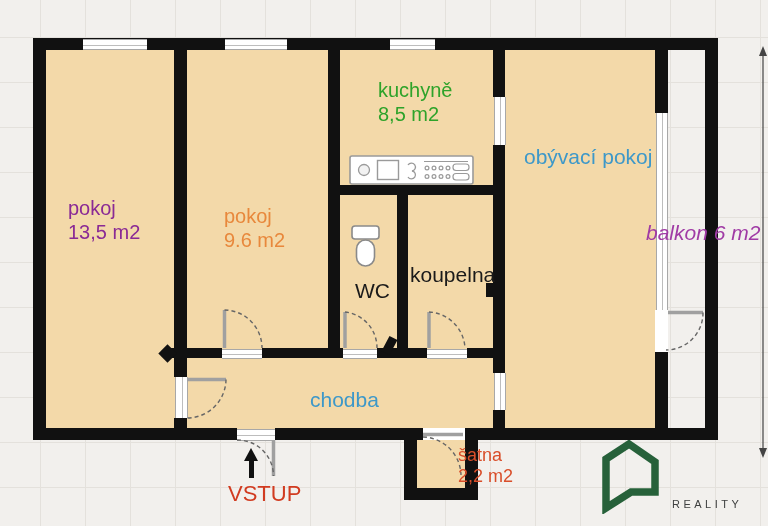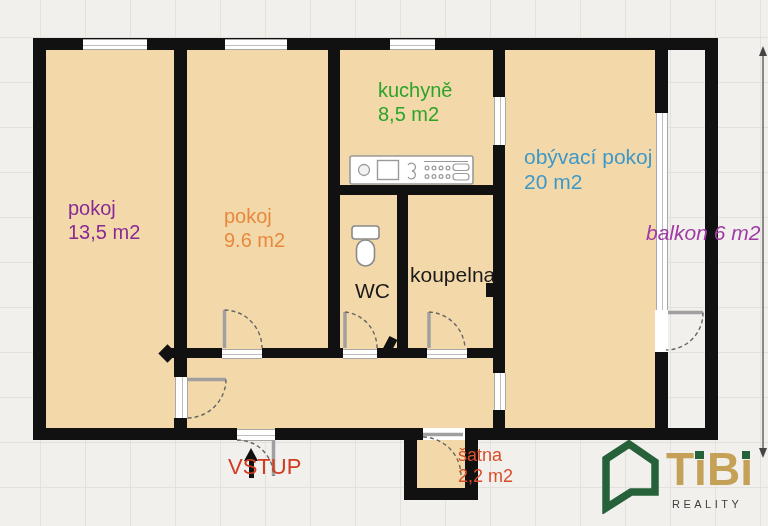--- a/index.html
+++ b/index.html
@@ -163,46 +163,45 @@
   <div class="lbl" style="left: 224px; top: 204px; color: rgb(232, 136, 60);">
     <div>pokoj</div>
     <div>9.6 m2</div>
   </div>
   <div class="lbl" style="left: 378px; top: 78px; color: rgb(46, 163, 42);">
     <div>kuchyně</div>
     <div>8,5 m2</div>
   </div>
   <div class="lbl big" style="left: 524px; top: 144px; color: rgb(61, 152, 201);">
     <div>obývací pokoj</div>
-    <div>20 m2</div>
   </div>
   <div class="lbl big" style="left: 646px; top: 220px; color: rgb(160, 59, 165); font-style: italic;">
     <span>balkon</span>
     <span>6 m2</span>
   </div>
   <div class="lbl big" style="left: 355px; top: 278px; color: rgb(26, 26, 26);">
     <span>WC</span>
   </div>
   <div class="lbl big" style="left: 410px; top: 262px; color: rgb(26, 26, 26);">
     <span>koupelna</span>
   </div>
+  <div class="lbl big" style="left: 310px; top: 387px; color: rgb(61, 152, 201);">
+    <span>chodba</span>
+  </div>
   <div class="lbl small" style="left: 414px; top: 445px; line-height: 1.18; color: rgb(217, 78, 42);">
     <div>šatna</div>
     <div>2,2 m2</div>
   </div>
 
   <div class="arrow-head"></div>
   <div class="arrow-shaft"></div>
-  <div class="lbl big" style="left: 228px; top: 454px; font-size: 22px; color: rgb(209, 59, 32);">
+  <div class="lbl big" style="left: 228px; top: 481px; font-size: 22px; color: rgb(209, 59, 32);">
     <span>VSTUP</span>
   </div>
 
   <div id="logo">
     <svg class="house" width="60" height="74" viewBox="0 0 60 74">
       <path d="M27 4 L53 22 L53 52 L29 52 L4 68 L4 19 Z" fill="none" stroke="#27613a" stroke-width="7.5" stroke-linejoin="miter"></path>
     </svg>
-    <div class="brand" style="color: rgb(197, 160, 87);">
-      <span>T</span><span class="brand-i">i</span><span>B</span><span class="brand-i">i</span>
-    </div>
     <div class="tagline">REALITY</div>
   </div>
 
 </div>
 
 </body></html>

